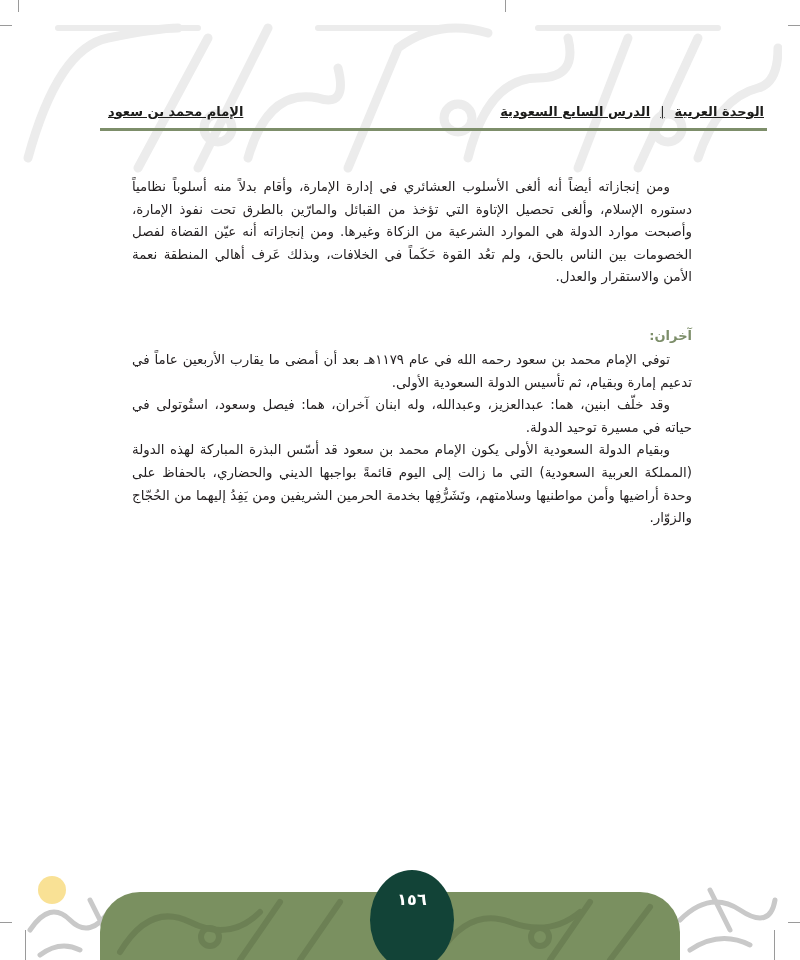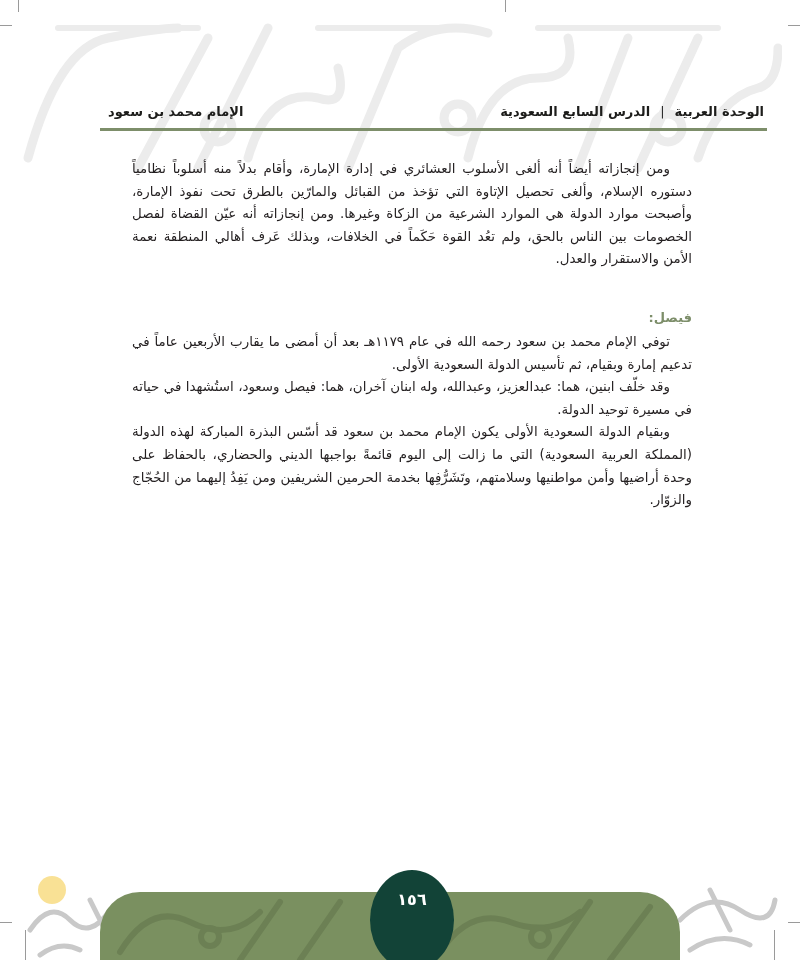--- a/index.html
+++ b/index.html
@@ -12,28 +12,28 @@
     position: absolute; left: 18px; top: 8px; width: 764px; height: 170px;
     overflow: hidden;
   }
   .bg-calligraphy-top svg { width: 100%; height: 100%; }
   .crop-mark { position: absolute; background: #9a9a9a; }
   .header {
     position: absolute; left: 108px; right: 36px; top: 96px; height: 30px;
     direction: rtl; display: flex; justify-content: space-between; align-items: center;
   }
   .header .left-group { display: flex; align-items: center; gap: 6px; }
-  .header span { font-size: 13px; font-weight: bold; color: #1d1d1b; }
+  .header span { font-size: 13px; font-weight: bold; color: #1d1d1b; text-decoration: underline; }
   .header .sep { color: #2a2a2a; font-weight: normal; padding: 0 4px; }
   .header-rule {
     position: absolute; left: 100px; right: 33px; top: 128px; height: 3px;
     background: #7d8e6a;
   }
   .content {
-    position: absolute; left: 132px; width: 560px; top: 158px;
+    position: absolute; left: 132px; width: 560px; top: 176px;
     direction: rtl; text-align: justify; text-align-last: right;
     color: #231f20; font-size: 13.4px; line-height: 22.6px;
   }
   .content p { margin: 0; text-indent: 22px; }
   .content h3 {
     margin: 0; margin-top: 36px; margin-bottom: 2px;
     font-size: 13px; font-weight: bold; color: #7d8e6a; line-height: 22px;
   }
   .footer-band {
     position: absolute; left: 100px; width: 580px; top: 892px; height: 68px;
@@ -86,23 +86,23 @@
     <span>الوحدة العربية</span>
     <span class="sep">|</span>
     <span>الدرس السابع السعودية</span>
   </div>
   <span>الإمام محمد بن سعود</span>
 </div>
 <div class="header-rule"></div>
 
 <div class="content">
   <p>ومن إنجازاته أيضاً أنه ألغى الأسلوب العشائري في إدارة الإمارة، وأقام بدلاً منه أسلوباً نظامياً دستوره الإسلام، وألغى تحصيل الإتاوة التي تؤخذ من القبائل والمارّين بالطرق تحت نفوذ الإمارة، وأصبحت موارد الدولة هي الموارد الشرعية من الزكاة وغيرها. ومن إنجازاته أنه عيّن القضاة لفصل الخصومات بين الناس بالحق، ولم تعُد القوة حَكَماً في الخلافات، وبذلك عَرف أهالي المنطقة نعمة الأمن والاستقرار والعدل.</p>
-  <h3>فيصل:</h3>
+  <h3>آخران:</h3>
   <p>توفي الإمام محمد بن سعود رحمه الله في عام ١١٧٩هـ بعد أن أمضى ما يقارب الأربعين عاماً في تدعيم إمارة وبقيام، ثم تأسيس الدولة السعودية الأولى.</p>
-  <p>وقد خلّف ابنين، هما: عبدالعزيز، وعبدالله، وله ابنان آخران، هما: فيصل وسعود، استُشهدا في حياته في مسيرة توحيد الدولة.</p>
+  <p>وقد خلّف ابنين، هما: عبدالعزيز، وعبدالله، وله ابنان آخران، هما: فيصل وسعود، استُوتولى في حياته في مسيرة توحيد الدولة.</p>
   <p>وبقيام الدولة السعودية الأولى يكون الإمام محمد بن سعود قد أسّس البذرة المباركة لهذه الدولة (المملكة العربية السعودية) التي ما زالت إلى اليوم قائمةً بواجبها الديني والحضاري، بالحفاظ على وحدة أراضيها وأمن مواطنيها وسلامتهم، وتَشَرُّفِها بخدمة الحرمين الشريفين ومن يَفِدُ إليهما من الحُجّاج والزوّار.</p>
 </div>
 
 <div class="side-deco" style="left:20px;">
   <svg viewBox="0 0 110 90" width="110" height="90" fill="none" stroke="#c9c9c9" stroke-width="5" stroke-linecap="round">
     <path d="M10 60 Q30 30 50 50 T90 40"></path>
     <path d="M20 85 Q40 70 60 80"></path>
     <path d="M70 30 L90 70"></path>
   </svg>
 </div>

